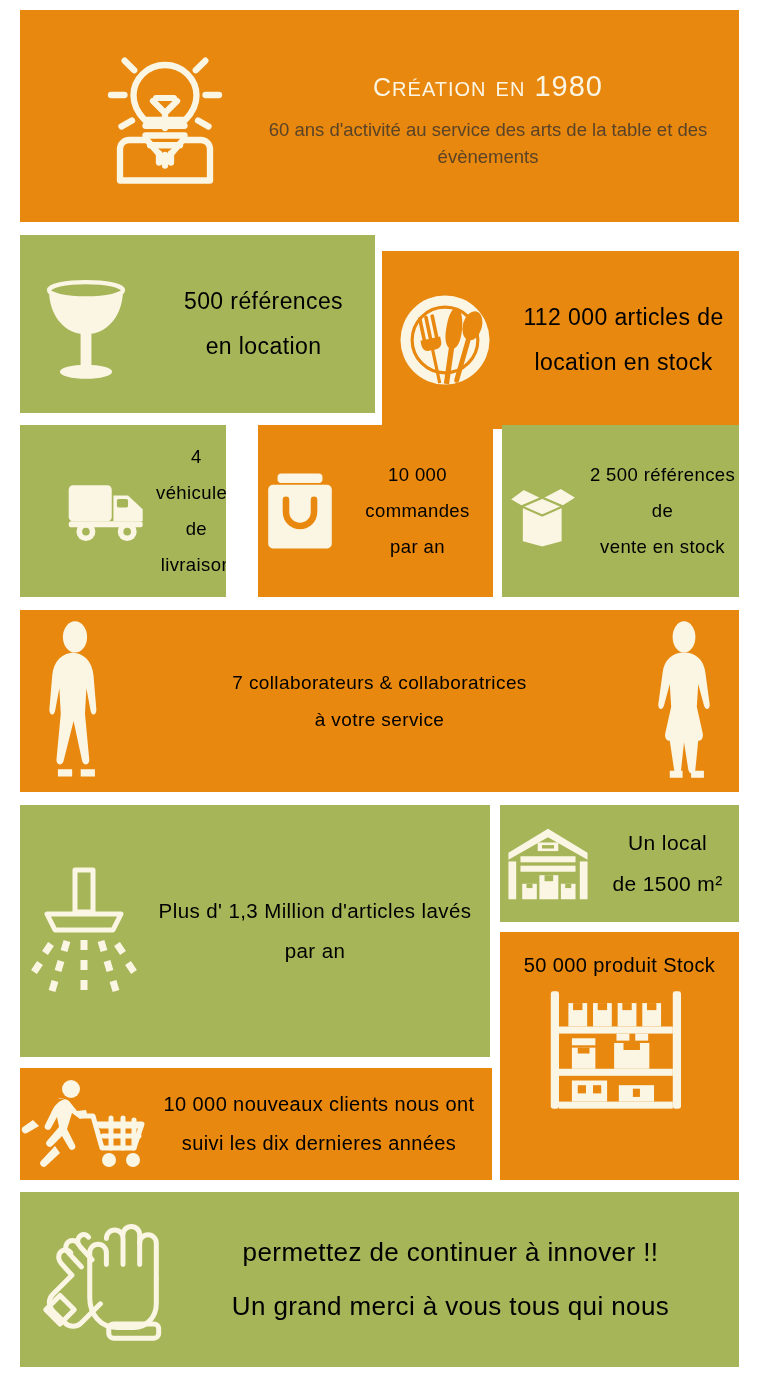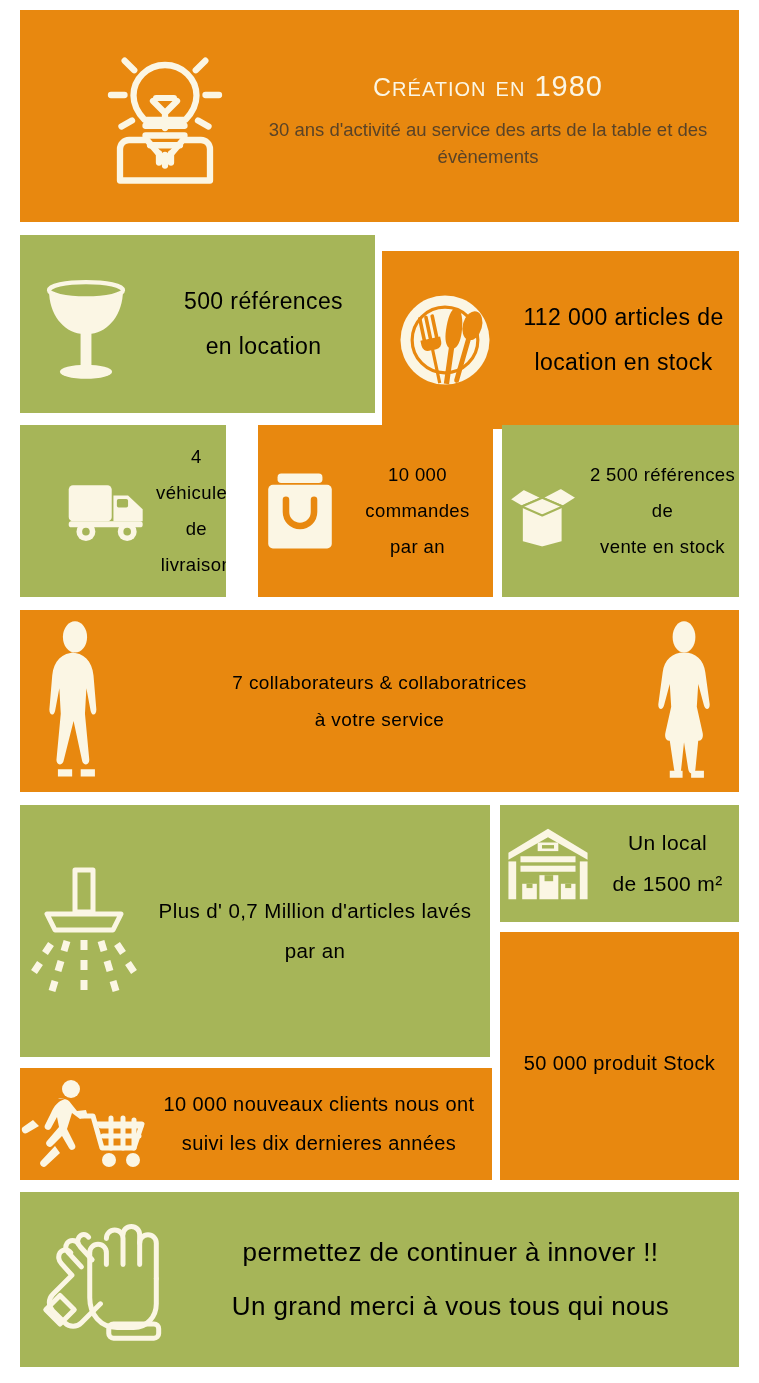--- a/index.html
+++ b/index.html
@@ -83,21 +83,21 @@
 
   
   #card-lavage{left:20px;top:805px;width:470px;height:252px;}
   #card-lavage .ico{width:130px;}
 
   
   #card-local{left:500px;top:805px;width:239px;height:117px;}
   #card-local .ico{width:96px;}
 
   
-  #card-stockvente{left:500px;top:932px;width:239px;height:248px;flex-direction:row;justify-content:flex-start;padding-top:14px;}
+  #card-stockvente{left:500px;top:932px;width:239px;height:248px;flex-direction:column;justify-content:flex-start;padding-top:14px;}
   #card-stockvente .txt{flex:0 0 auto;width:100%;}
   #card-stockvente .ico{width:100%;margin-top:4px;}
 
   
   #card-clients{left:20px;top:1068px;width:472px;height:112px;}
   #card-clients .ico{width:130px;}
 
   
   #card-merci{left:20px;top:1192px;width:719px;height:175px;}
   #card-merci .ico{width:168px;}
@@ -133,21 +133,21 @@
           <path d="M44 38h12" stroke-width="4"></path>
           <path d="M37 56.5h26M37 63h26M40 69.5h20"></path>
           <path d="M46 75v6M54 75v6M50 76v7"></path>
           <path d="M23 36h-9M86 36h-9M29.5 19.5l-6.4-6.4M70.5 19.5l6.4-6.4M28 53l-7 4M72 53l7 4"></path>
           <path d="M20 93V72a6 6 0 0 1 6-6h12l12 14 12-14h12a6 6 0 0 1 6 6v21z"></path>
         </g>
       </svg>
     </div>
     <div class="htxt">
       <div class="h-title">Création en 1980</div>
-      <div class="h-sub">30 ans d'activité au service des arts de la table et des évènements</div>
+      <div class="h-sub">60 ans d'activité au service des arts de la table et des évènements</div>
     </div>
   </div>
 
   <div class="card green" id="card-refloc">
     <div class="ico">
       <svg width="110" height="125" viewBox="0 0 100 115">
         <g fill="#FBF6E4">
           <path d="M16 26h68c0 22-13 38-29 40v30h-10V66C29 64 16 48 16 26z"></path>
           <ellipse cx="50" cy="26" rx="34" ry="7.5" fill="#A6B558" stroke="#FBF6E4" stroke-width="4"></ellipse>
           <ellipse cx="50" cy="101" rx="24" ry="6.5"></ellipse>
@@ -285,21 +285,21 @@
         <g stroke="#FBF6E4" stroke-width="7" stroke-linecap="butt">
           <path d="M59 84v10M59 104v10M59 124v10"></path>
           <path d="M42 85l-3 10M36 105l-3 10M30 125l-3 10"></path>
           <path d="M76 85l3 10M82 105l3 10M88 125l3 10"></path>
           <path d="M26 88l-6 9M15 107l-6 9"></path>
           <path d="M92 88l6 9M103 107l6 9"></path>
         </g>
       </svg>
     </div>
     <div class="txt">
-      <span class="l">Plus  d' 0,7 Million d'articles lavés</span>
+      <span class="l">Plus  d' 1,3 Million d'articles lavés</span>
       <span class="l">par an</span>
     </div>
   </div>
 
   <div class="card green" id="card-local">
     <div class="ico">
       <svg width="86" height="82" viewBox="0 0 100 94">
         <g fill="#FBF6E4">
           <path d="M50 6 4 34v8l46-26 46 26v-8z"></path>
           <rect x="4" y="44" width="9" height="44"></rect>

